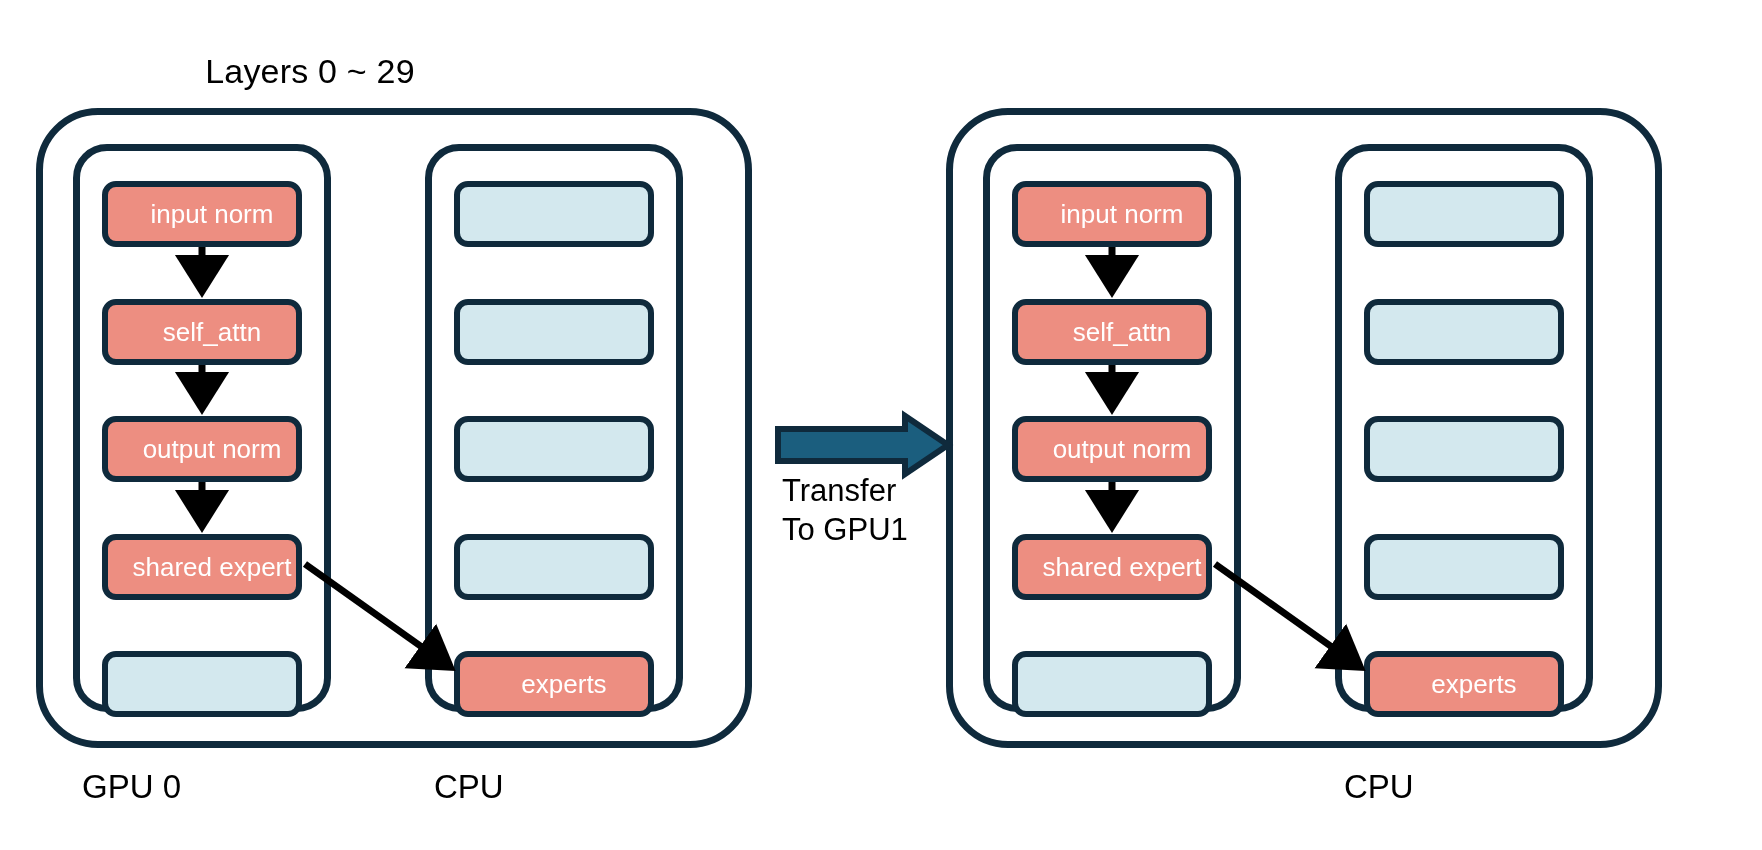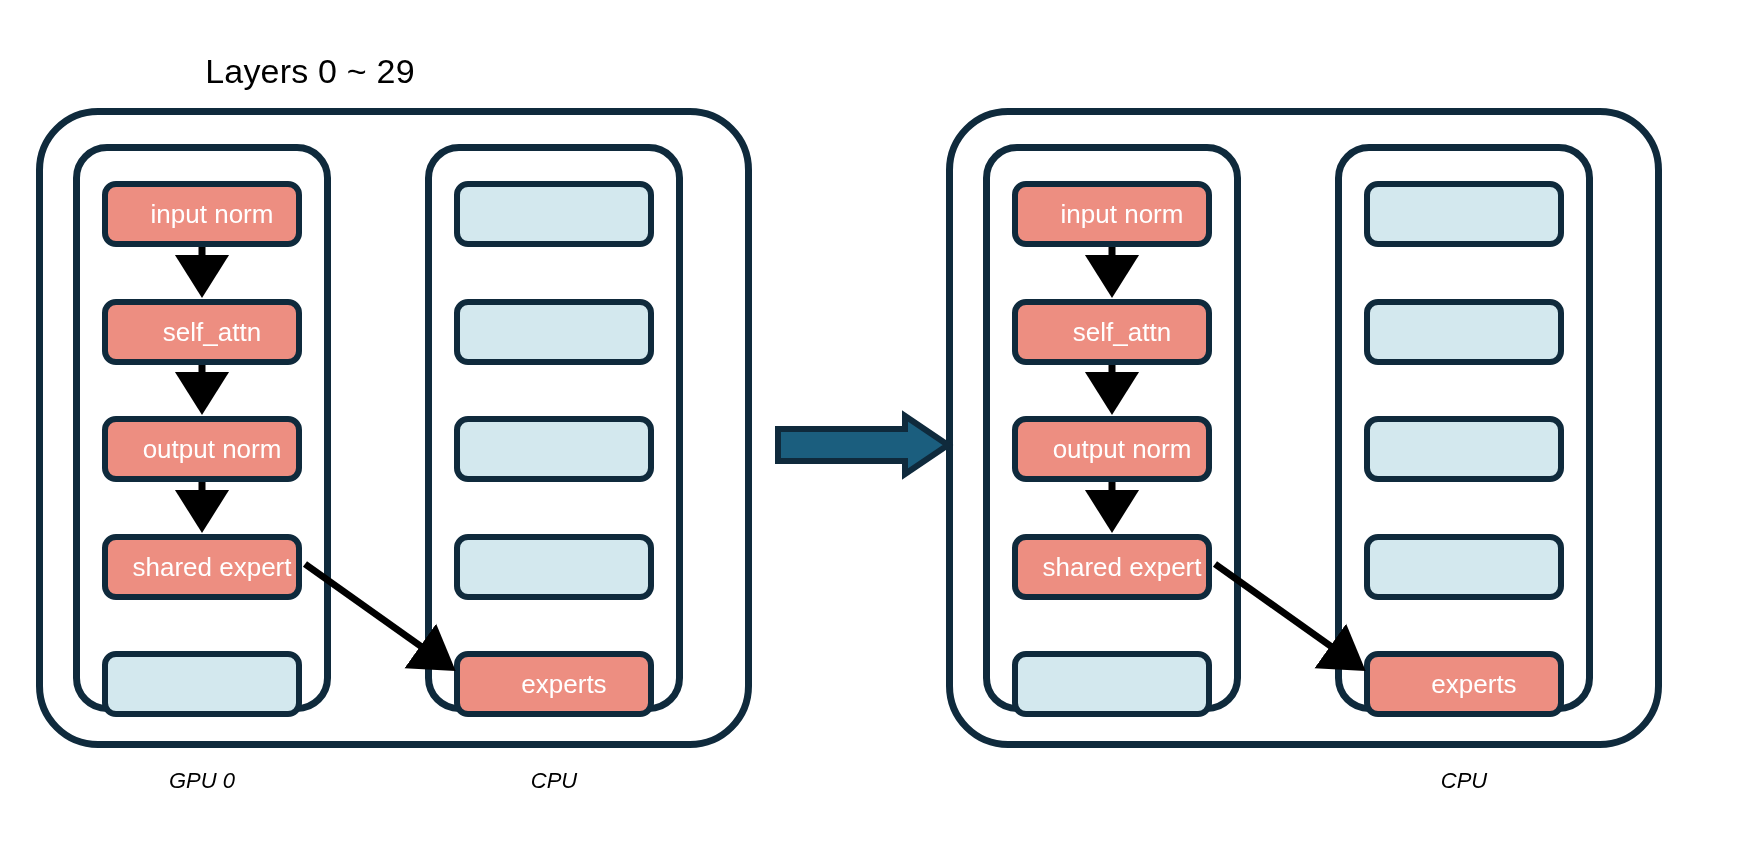--- a/index.html
+++ b/index.html
@@ -64,25 +64,24 @@
     color: #ffffff;
     white-space: nowrap;
     padding-left: 20px;
   }
   .unit.salmon { background: #ED8E81; }
   .unit.blue   { background: #D3E8EE; }
 
   
   .hw-label {
     position: absolute;
-    font-size: 22px;
+    font-size: 33px;
     color: #000000;
     white-space: nowrap;
-    text-align: center;
-    font-style: italic;
+    text-align: left;
   }
 
   
   .transfer-label {
     position: absolute;
     font-size: 31px;
     color: #000000;
     line-height: 1.26;
     white-space: nowrap;
   }
@@ -175,14 +174,18 @@
     </g>
     <g>
       <line x1="1215" y1="548" x2="1360" y2="651" stroke="#000000" stroke-width="7" marker-end="url(#blackhead)"></line>
     </g>
 
     <g>
       <path d="M 778,413 L 905,413 L 905,400 L 948,429 L 905,458 L 905,445 L 778,445 Z" fill="#1B5E7E" stroke="#0F2A3C" stroke-width="6" stroke-linejoin="miter"></path>
     </g>
   </svg>
 
+  <div class="transfer-label" style="left:782px; top:455px;">
+    <div>Transfer</div>
+    <div>To GPU1</div>
+  </div>
 
 </div>
 
 </body></html>

